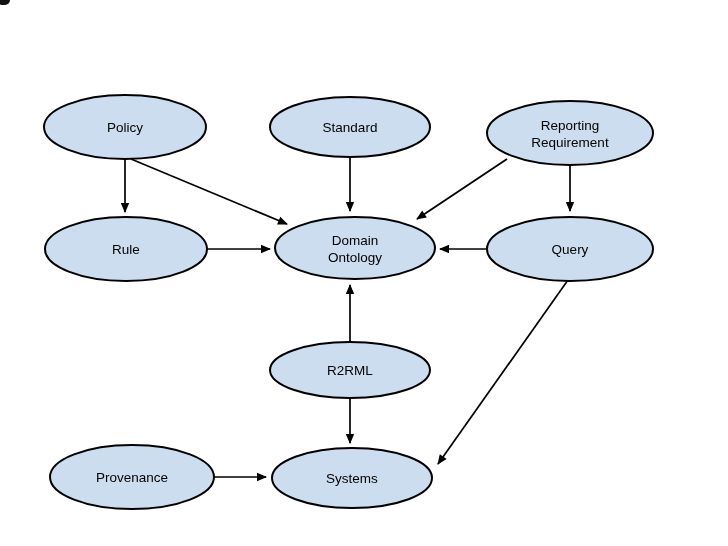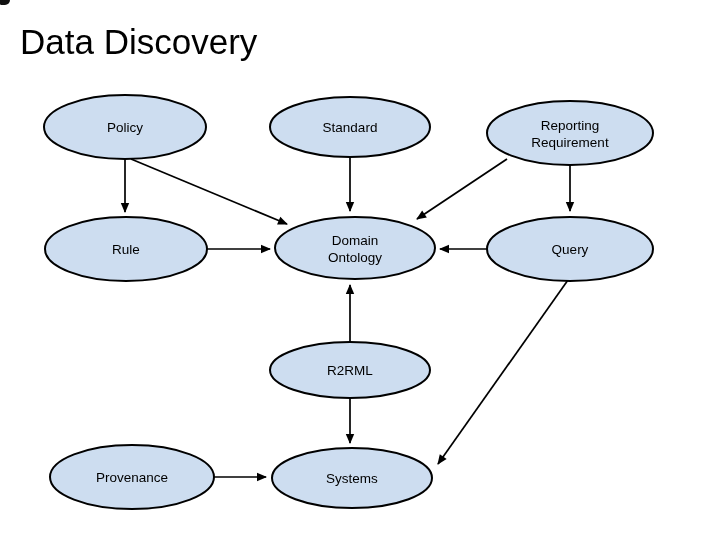--- a/index.html
+++ b/index.html
@@ -45,21 +45,20 @@
     fill: none;
   }
 </style>
 </head>
 <body>
 
 <div class="slide">
 
   <div class="corner-artifact"></div>
 
-  <div class="title">Data Discovery</div>
 
   <svg class="canvas" width="728" height="546" viewBox="0 0 728 546">
     <defs>
       <marker id="arrow" viewBox="0 0 10 10" refX="9" refY="5" markerUnits="userSpaceOnUse" markerWidth="13" markerHeight="10" orient="auto">
         <path d="M0,0.8 L10,5 L0,9.2 Z" fill="#000000"></path>
       </marker>
     </defs>
 
     <g>
       <line class="edge" x1="125" y1="160" x2="125" y2="212" marker-end="url(#arrow)"></line>

